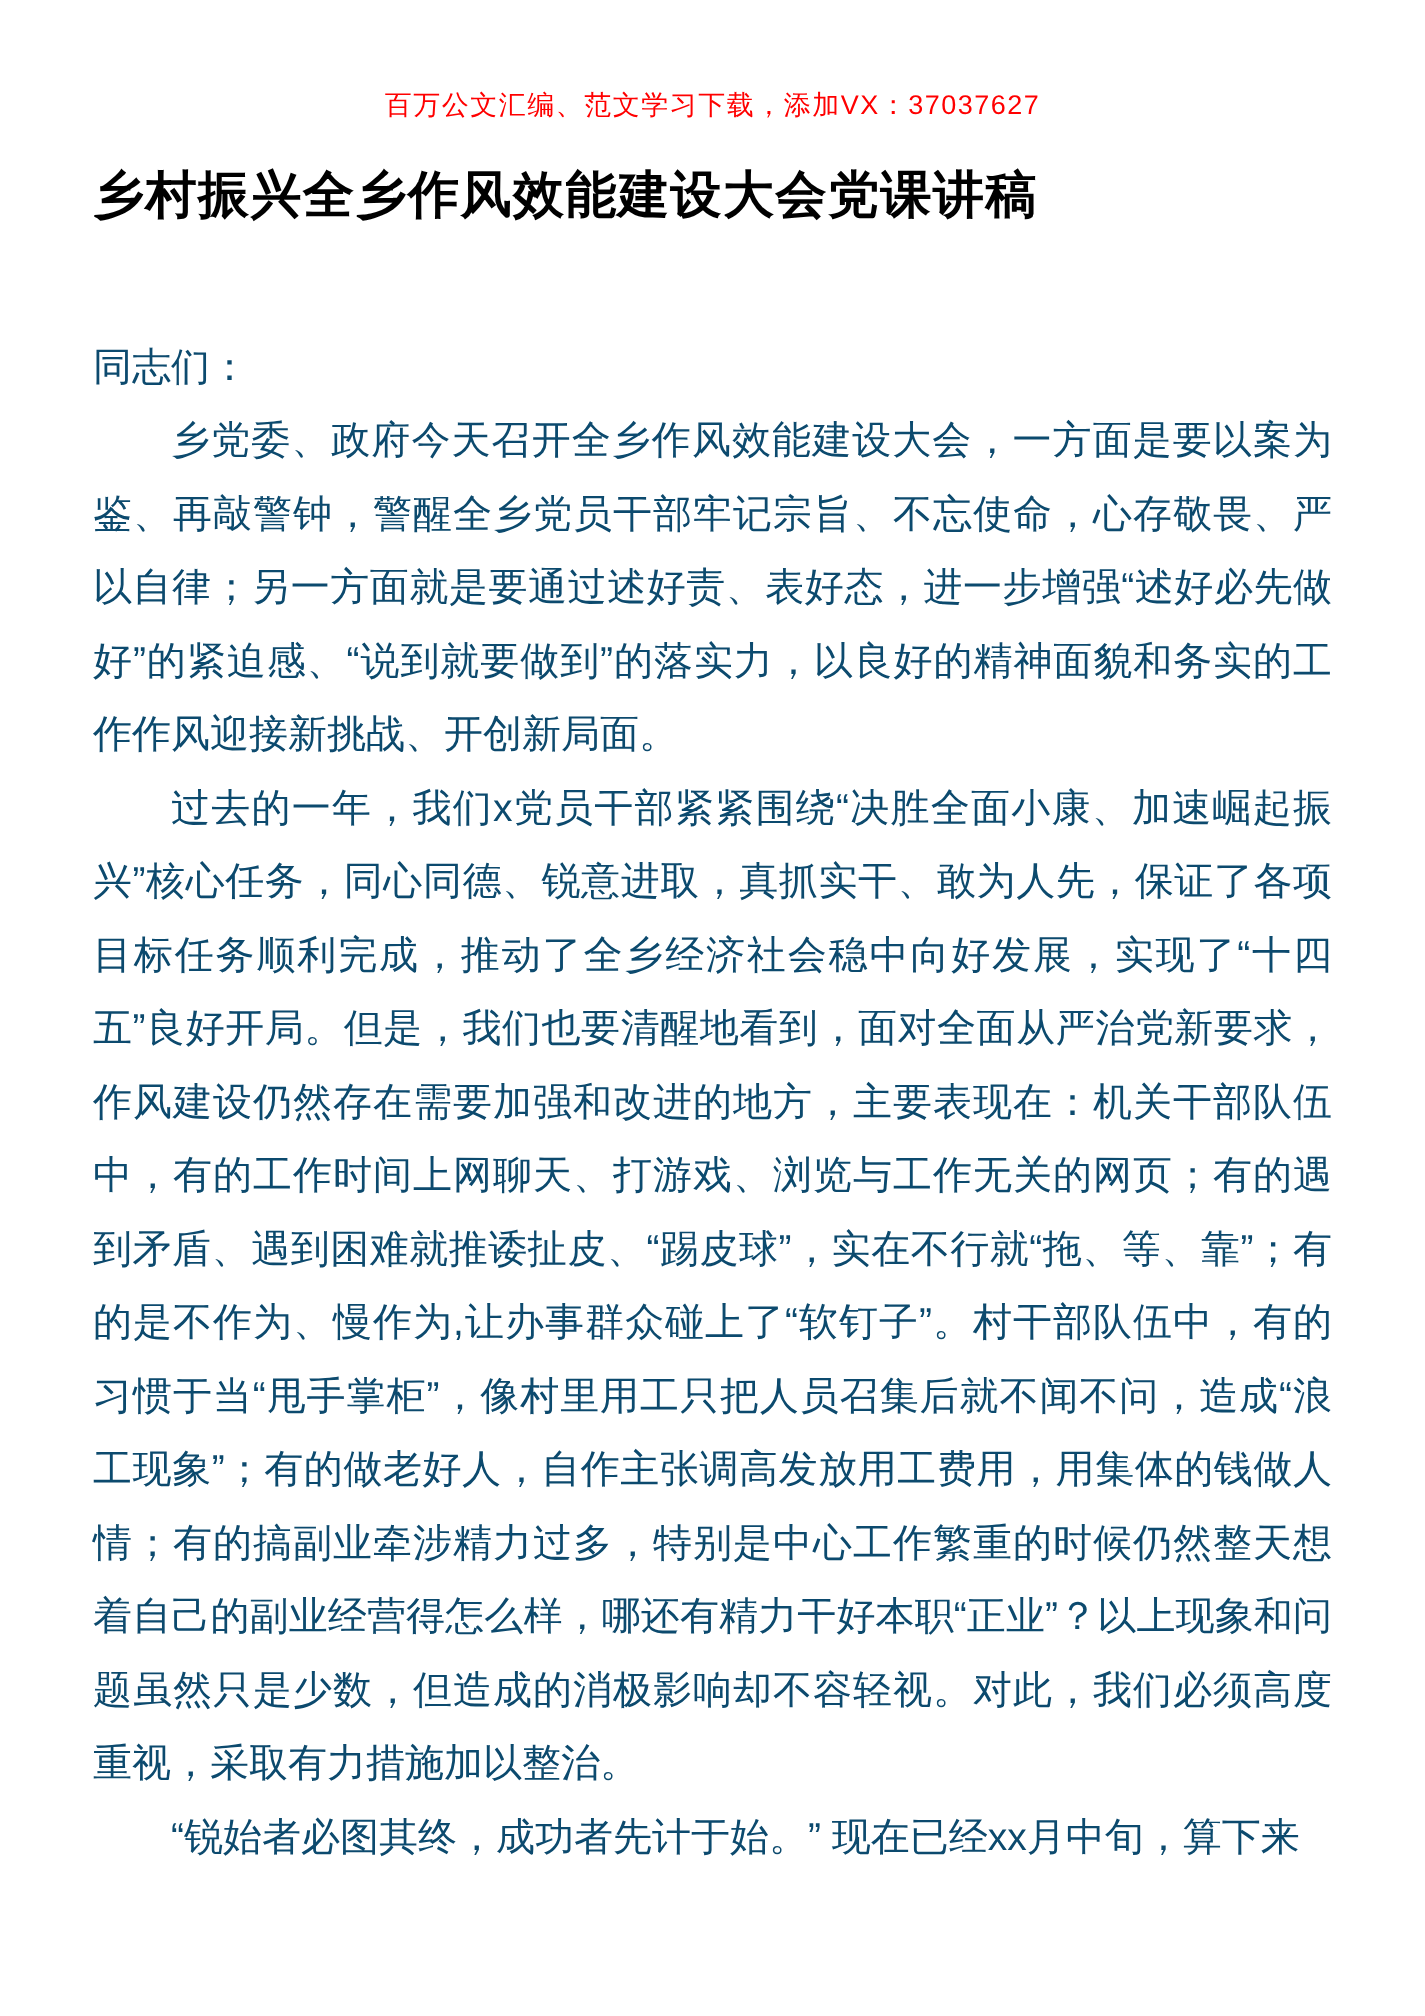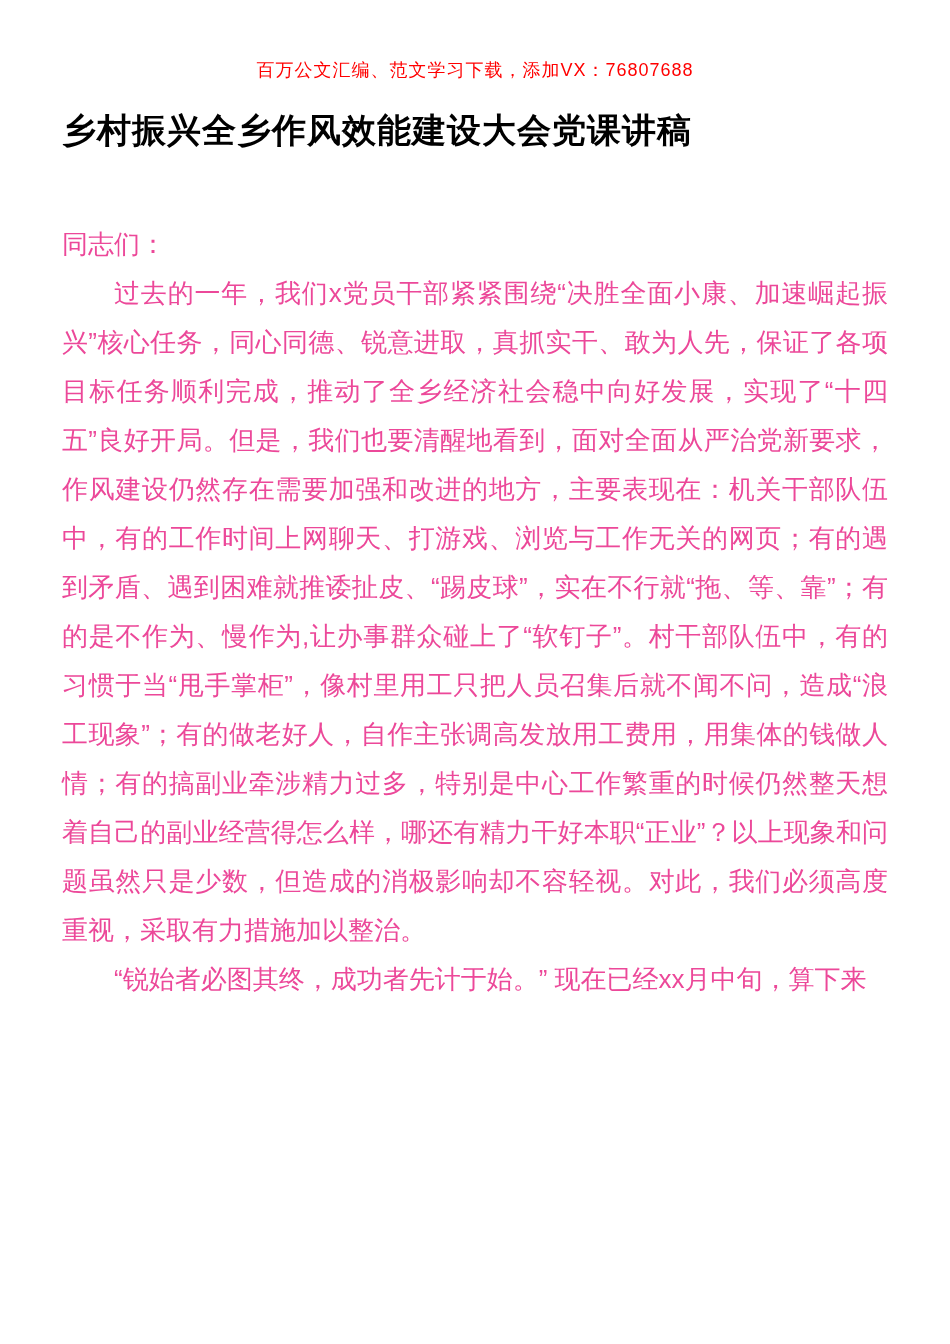--- a/index.html
+++ b/index.html
@@ -32,39 +32,40 @@
     line-height: 44px;
     font-weight: bold;
     letter-spacing: 1px;
     color: #000000;
   }
   .content {
     margin-top: 68px;
     font-size: 26px;
     line-height: 49px;
     text-align: justify;
-    color: #ec4899;
+    color: #0c4a6e;
   }
   .para {
     margin: 0;
     text-indent: 2em;
     word-break: break-all;
   }
   .para.no-indent {
     text-indent: 0;
   }
 </style>
 </head>
 <body>
 
 <div class="page">
 
-  <div class="notice">百万公文汇编、范文学习下载，添加VX：76807688</div>
+  <div class="notice">百万公文汇编、范文学习下载，添加VX：37037627</div>
 
   <h1 class="title">乡村振兴全乡作风效能建设大会党课讲稿</h1>
 
   <div class="content">
     <p class="para no-indent">同志们：</p>
+    <p class="para">乡党委、政府今天召开全乡作风效能建设大会，一方面是要以案为鉴、再敲警钟，警醒全乡党员干部牢记宗旨、不忘使命，心存敬畏、严以自律；另一方面就是要通过述好责、表好态，进一步增强“述好必先做好”的紧迫感、“说到就要做到”的落实力，以良好的精神面貌和务实的工作作风迎接新挑战、开创新局面。</p>
     <p class="para">过去的一年，我们x党员干部紧紧围绕“决胜全面小康、加速崛起振兴”核心任务，同心同德、锐意进取，真抓实干、敢为人先，保证了各项目标任务顺利完成，推动了全乡经济社会稳中向好发展，实现了“十四五”良好开局。但是，我们也要清醒地看到，面对全面从严治党新要求，作风建设仍然存在需要加强和改进的地方，主要表现在：机关干部队伍中，有的工作时间上网聊天、打游戏、浏览与工作无关的网页；有的遇到矛盾、遇到困难就推诿扯皮、“踢皮球”，实在不行就“拖、等、靠”；有的是不作为、慢作为,让办事群众碰上了“软钉子”。村干部队伍中，有的习惯于当“甩手掌柜”，像村里用工只把人员召集后就不闻不问，造成“浪工现象”；有的做老好人，自作主张调高发放用工费用，用集体的钱做人情；有的搞副业牵涉精力过多，特别是中心工作繁重的时候仍然整天想着自己的副业经营得怎么样，哪还有精力干好本职“正业”？以上现象和问题虽然只是少数，但造成的消极影响却不容轻视。对此，我们必须高度重视，采取有力措施加以整治。</p>
     <p class="para">“锐始者必图其终，成功者先计于始。” 现在已经xx月中旬，算下来</p>
   </div>
 
 </div>
 
 </body></html>

